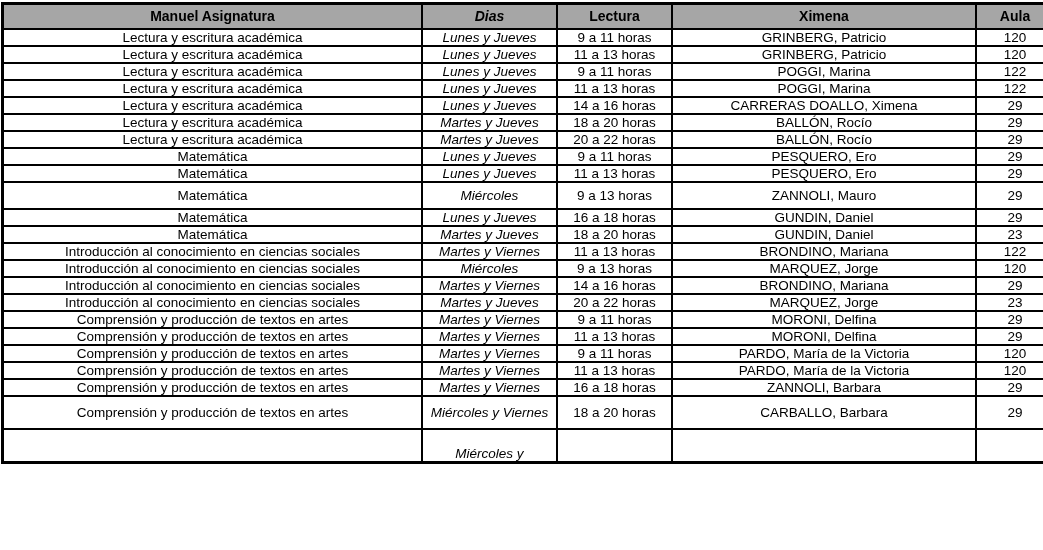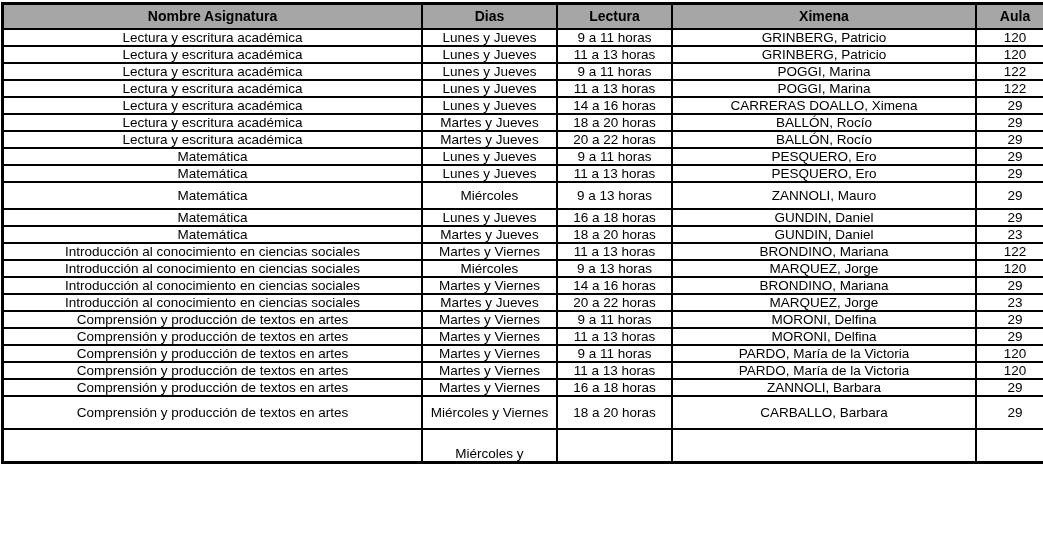--- a/index.html
+++ b/index.html
@@ -22,34 +22,34 @@
   }
   table.grid th {
     background: #a6a6a6; font-weight: bold; font-size: 14px; height: 23px;
   }
   table.grid tr.row { height: 16px; }          
   table.grid tr.row-tall { height: 27px; }     
   table.grid tr.row-taller { height: 33px; }   
   table.grid tr.row-partial { height: 33px; }
   table.grid tr.row-partial td { vertical-align: top; padding-top: 16px; }
   .col-asignatura { width: 413px; }
-  .col-dias { width: 129px; }
+  .col-dias { width: 129px; font-style: italic; }
   .col-horarios { width: 109px; }
   .col-docente { width: 298px; }
   .col-aula { width: 72px; }
 </style>
 </head>
 <body>
 
 <div class="screen">
 
   <table class="grid">
     <thead>
       <tr>
-          <th class="col-asignatura">Nombre Asignatura</th>
+          <th class="col-asignatura">Manuel Asignatura</th>
           <th class="col-dias">Dias</th>
           <th class="col-horarios">Lectura</th>
           <th class="col-docente">Ximena</th>
           <th class="col-aula">Aula</th>
         </tr>
     </thead>
     <tbody>
         <tr class="row">
           <td class="col-asignatura">Lectura y escritura académica</td>
           <td class="col-dias">Lunes y Jueves</td>

